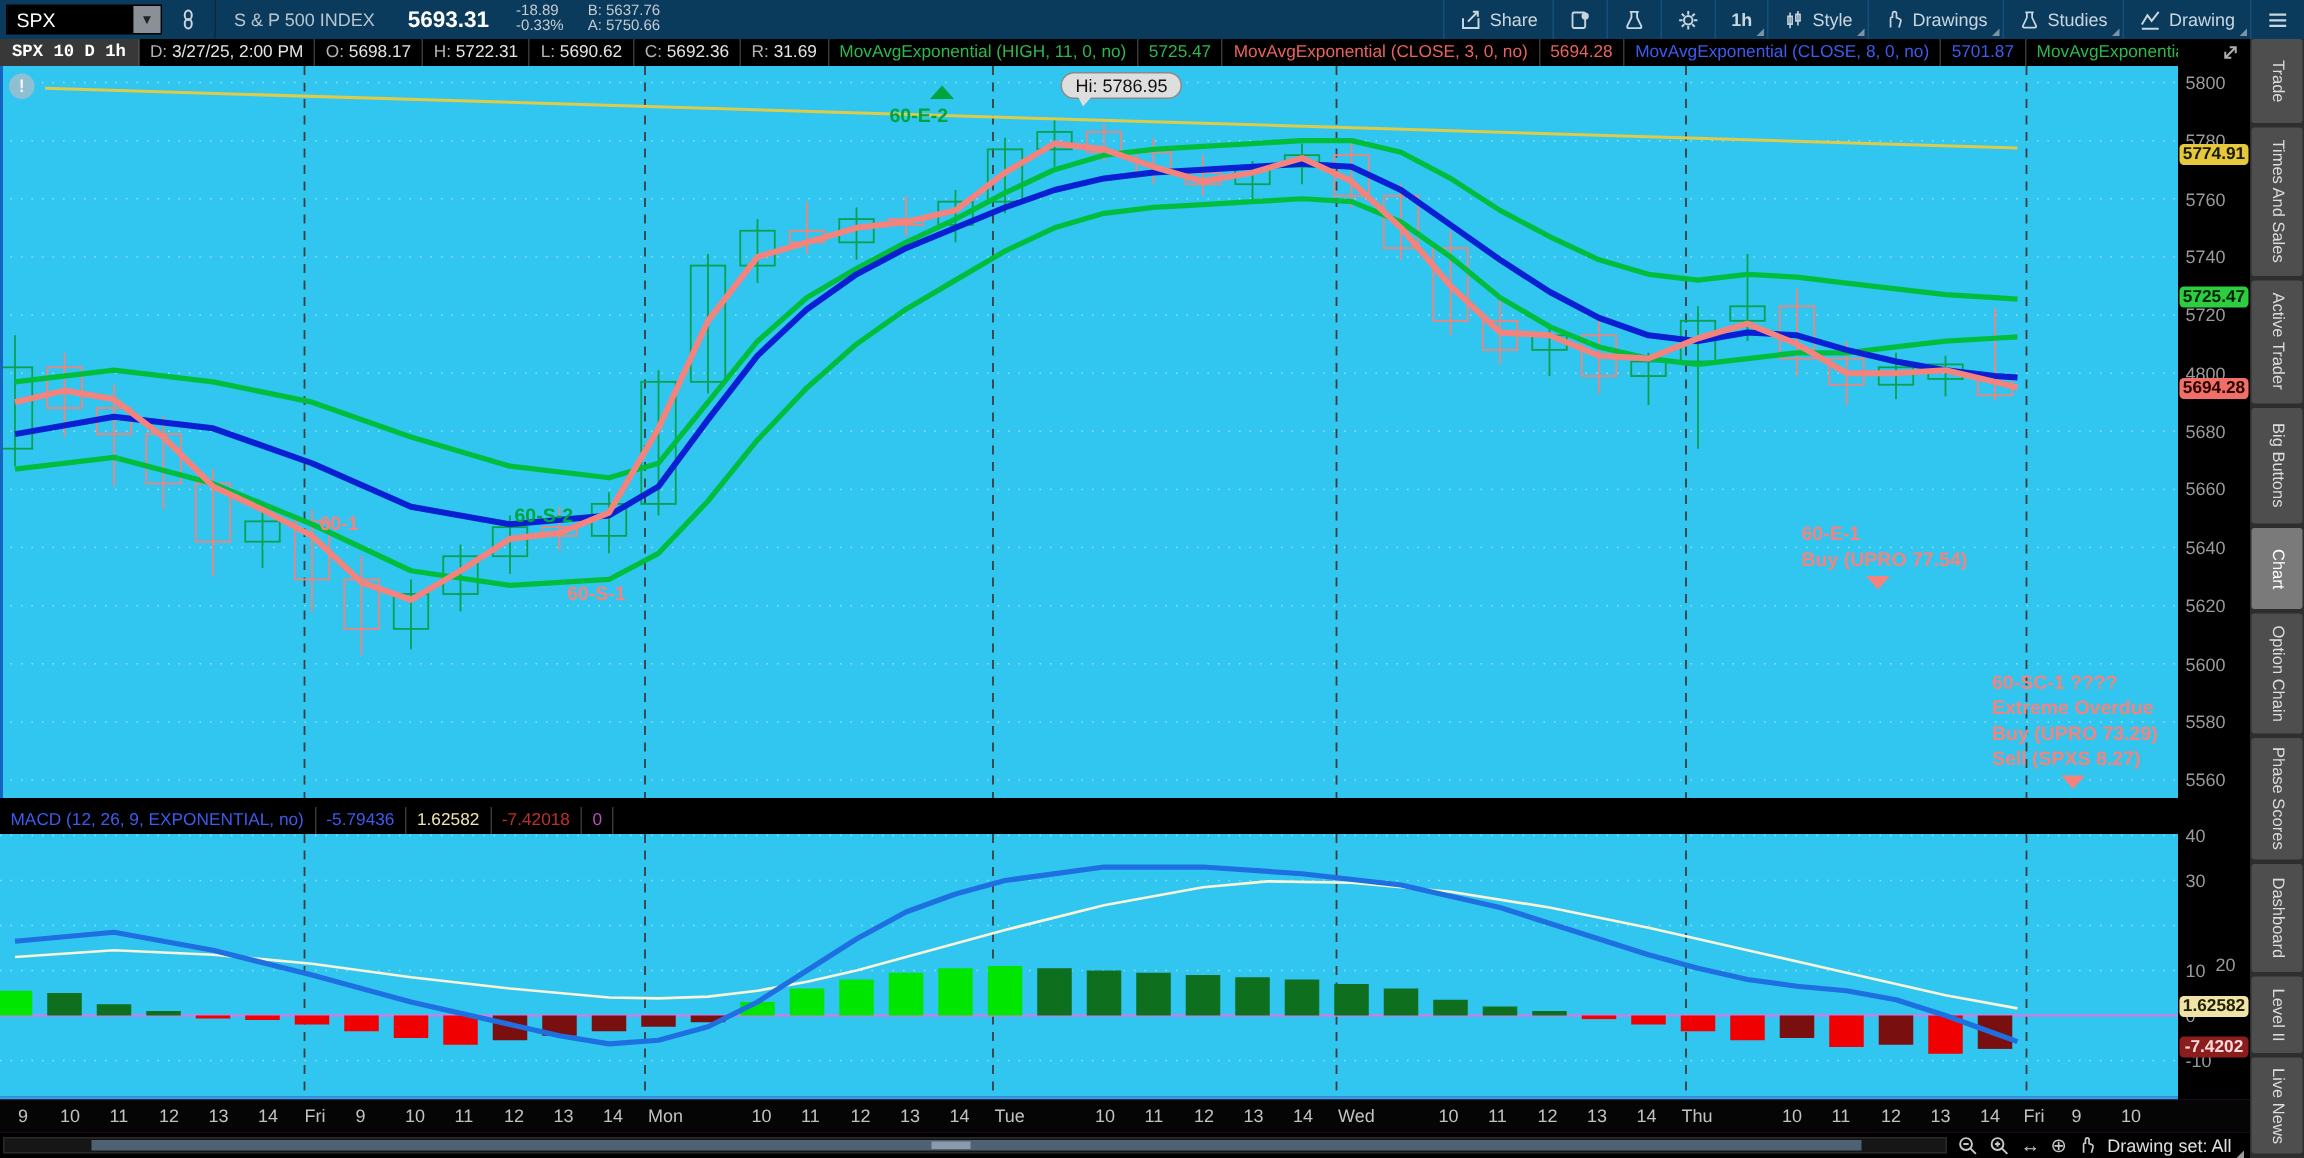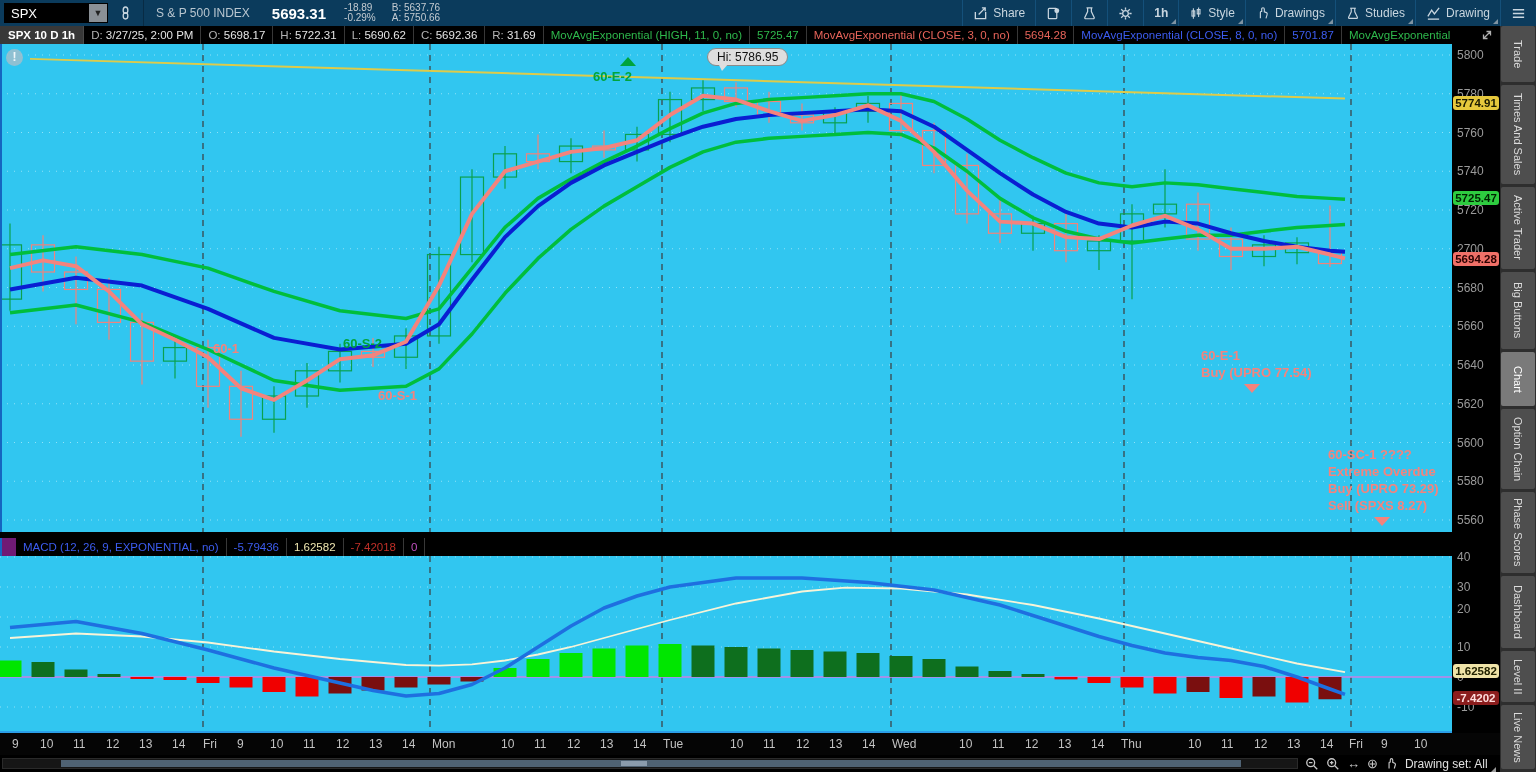--- a/index.html
+++ b/index.html
@@ -22,24 +22,24 @@
                      border-left:5px solid transparent; border-bottom:5px solid #7E93A2; }
   .tb-desc { color:#B9C6D0; padding:0 12px; }
   .tb-last { color:#FFF; font-weight:bold; font-size:15px; padding:0 10px; }
   .tb-chg { display:flex; flex-direction:column; line-height:10px; font-size:10px; color:#C4CBD1; padding:0 8px;justify-content:center; }
   .tb-ba  { display:flex; flex-direction:column; line-height:10px; font-size:10px; color:#C4CBD1; padding:0 8px; }
   .icon svg { display:block; }
 
   
   .chart-header { position:absolute; left:0; top:26px; width:1452px; height:18px; background:#000;
                   display:flex; align-items:stretch; font-size:11.5px; white-space:nowrap; overflow:hidden; }
-  .hdr-title { background:#383838; color:#FFF; font-weight:bold; padding:0 8px; line-height:18px; border-right:1px solid #4A4A4A; }
+  .hdr-title { background:#383838; color:#FFF; font-weight:bold; padding:0 8px; line-height:18px; border-right:1px solid #4A4A4A;font-family:Liberation Mono, monospace; }
   .hdr-cell { color:#E4E4E4; padding:0 7px; line-height:18px; border-right:1px solid #383838; }
   .hdr-cell .lbl { color:#B4B4B4; }
-  .macd-header { position:absolute; left:16px; top:538px; width:1452px; height:18px; background:#000;
+  .macd-header { position:absolute; left:0; top:538px; width:1452px; height:18px; background:#000;
                  display:flex; align-items:flex-end; font-size:11.5px; }
 
   
   .main-chart-wrap { position:absolute; left:0; top:44px; width:1452px; height:488px; background:#31C6F0; }
   .macd-wrap { position:absolute; left:0; top:556px; width:1452px; height:175px; background:#31C6F0; }
   .panel-gap { position:absolute; left:0; top:532px; width:1452px; height:6px; background:#000; }
   .blue-divider { position:absolute; left:0; top:731px; width:1452px; height:2px; background:#2B9FE8; }
   .left-edge { position:absolute; left:0; top:44px; width:2px; height:687px; background:#1565C0; }
 
   
@@ -100,21 +100,21 @@
           <ellipse cx="8" cy="5" rx="2.5" ry="3.4"></ellipse>
               <ellipse cx="8" cy="11" rx="2.5" ry="3.4"></ellipse>
             </g>
           </svg>
       </span>
       <span class="tb-sep"></span>
       <span class="tb-desc">S &amp; P 500 INDEX</span>
       <span class="tb-last">5693.31</span>
       <span class="tb-chg">
         <span>-18.89</span>
-        <span>-0.29%</span>
+        <span>-0.33%</span>
       </span>
       <span class="tb-ba">
         <span>B: 5637.76</span>
         <span>A: 5750.66</span>
       </span>
     </div>
 
     <div class="tb-right">
       <span class="tb-sep2"></span>
       <span class="tb-item">
@@ -560,31 +560,31 @@
           <g fill="none" stroke="#AFAFAF" stroke-width="1.3">
         <path d="M3.5 10.5 L10.5 3.5 M6.5 3.5 H10.5 V7.5 M3.5 6.5 V10.5 H7.5"></path>
           </g>
         </svg>
     </span>
   <span class="axis-tick" style="top: 22px;">5800</span>
       <span class="axis-tick" style="top: 60.75px;">5780</span>
       <span class="axis-tick" style="top: 99.5px;">5760</span>
       <span class="axis-tick" style="top: 138.25px;">5740</span>
       <span class="axis-tick" style="top: 177px;">5720</span>
-      <span class="axis-tick" style="top: 215.75px;">2700</span>
+      <span class="axis-tick" style="top: 215.75px;">4800</span>
       <span class="axis-tick" style="top: 254.5px;">5680</span>
       <span class="axis-tick" style="top: 293.25px;">5660</span>
       <span class="axis-tick" style="top: 332px;">5640</span>
       <span class="axis-tick" style="top: 370.75px;">5620</span>
       <span class="axis-tick" style="top: 409.5px;">5600</span>
       <span class="axis-tick" style="top: 448.25px;">5580</span>
       <span class="axis-tick" style="top: 487px;">5560</span>
       <span class="axis-tick" style="top: 524px;">40</span>
       <span class="axis-tick" style="top: 554px;">30</span>
-      <span class="axis-tick" style="top: 576px;">20</span>
+      <span class="axis-tick" style="top: 610px; margin-left: 20px;">20</span>
       <span class="axis-tick" style="top: 614px;">10</span>
       <span class="axis-tick" style="top: 644px;">0</span>
       <span class="axis-tick" style="top: 674px;">-10</span>
       <div class="axis-badge" style="top: 69.6119px; background: rgb(230, 200, 60); color: rgb(26, 26, 0);">5774.91</div>
       <div class="axis-badge" style="top: 165.402px; background: rgb(46, 204, 64); color: rgb(0, 34, 0);">5725.47</div>
       <div class="axis-badge" style="top: 225.833px; background: rgb(240, 112, 104); color: rgb(42, 0, 0);">5694.28</div>
       <div class="axis-badge" style="top: 638.123px; background: rgb(239, 227, 168); color: rgb(34, 34, 0);">1.62582</div>
       <div class="axis-badge" style="top: 665.261px; background: rgb(139, 29, 29); color: rgb(255, 221, 221);">-7.4202</div>
     </div>
 

